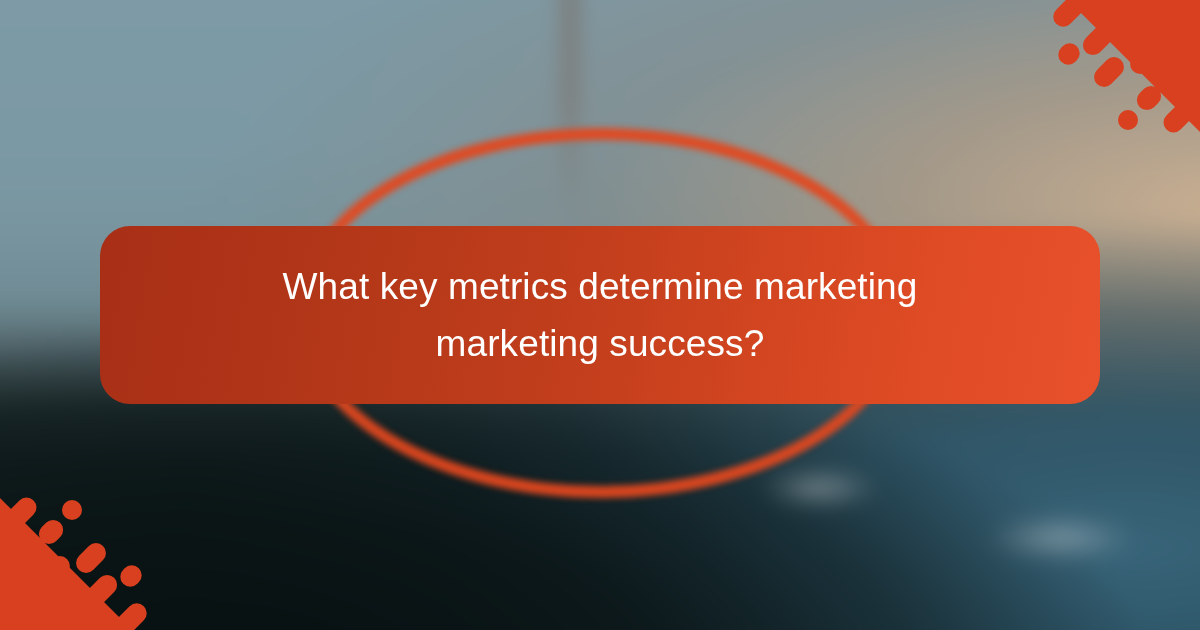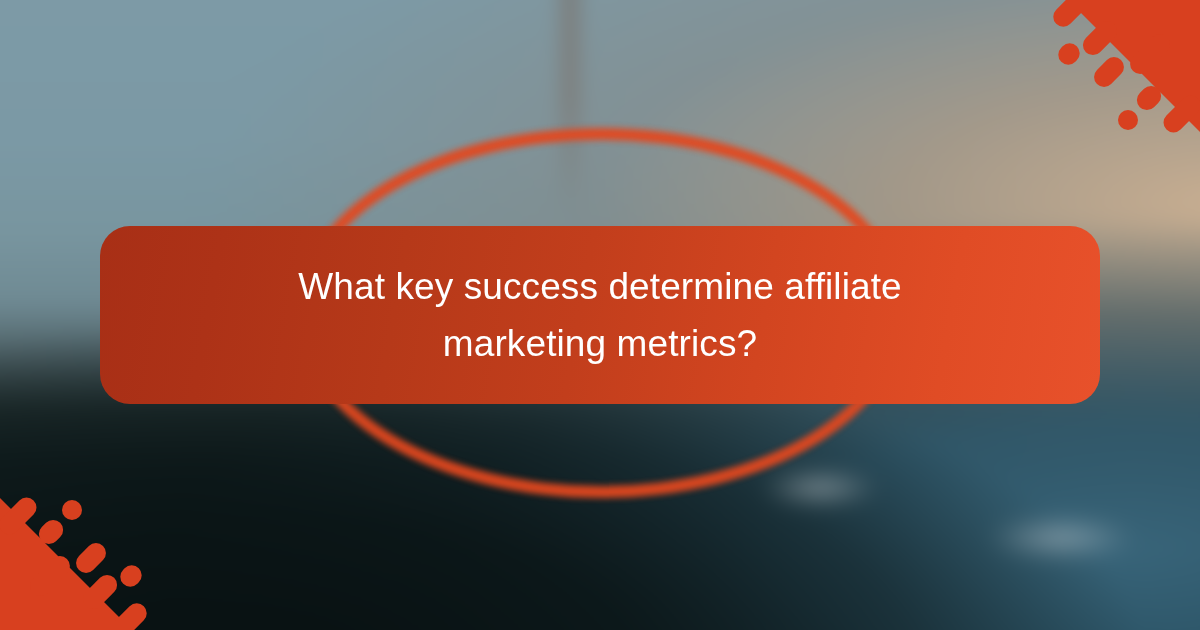--- a/index.html
+++ b/index.html
@@ -212,16 +212,16 @@
         <rect x="52" y="62" width="34" height="20" rx="10" transform="rotate(-45 69 72)"></rect>
         <rect x="86" y="44" width="48" height="20" rx="10" transform="rotate(-45 110 54)"></rect>
         <rect x="96" y="88" width="26" height="20" rx="10" transform="rotate(-45 109 98)"></rect>
         <rect x="120" y="104" width="44" height="20" rx="10" transform="rotate(-45 142 114)"></rect>
         <rect x="78" y="110" width="20" height="20" rx="10" transform="rotate(-45 88 120)"></rect>
       </g>
     </svg>
   </div>
 
   <div class="banner">
-    <h1 class="banner-title"><span>What key success determine affiliate</span><br><span>marketing metrics?</span></h1>
+    <h1 class="banner-title"><span>What key metrics determine marketing</span><br><span>marketing success?</span></h1>
   </div>
 
 </div>
 
 </body></html>

